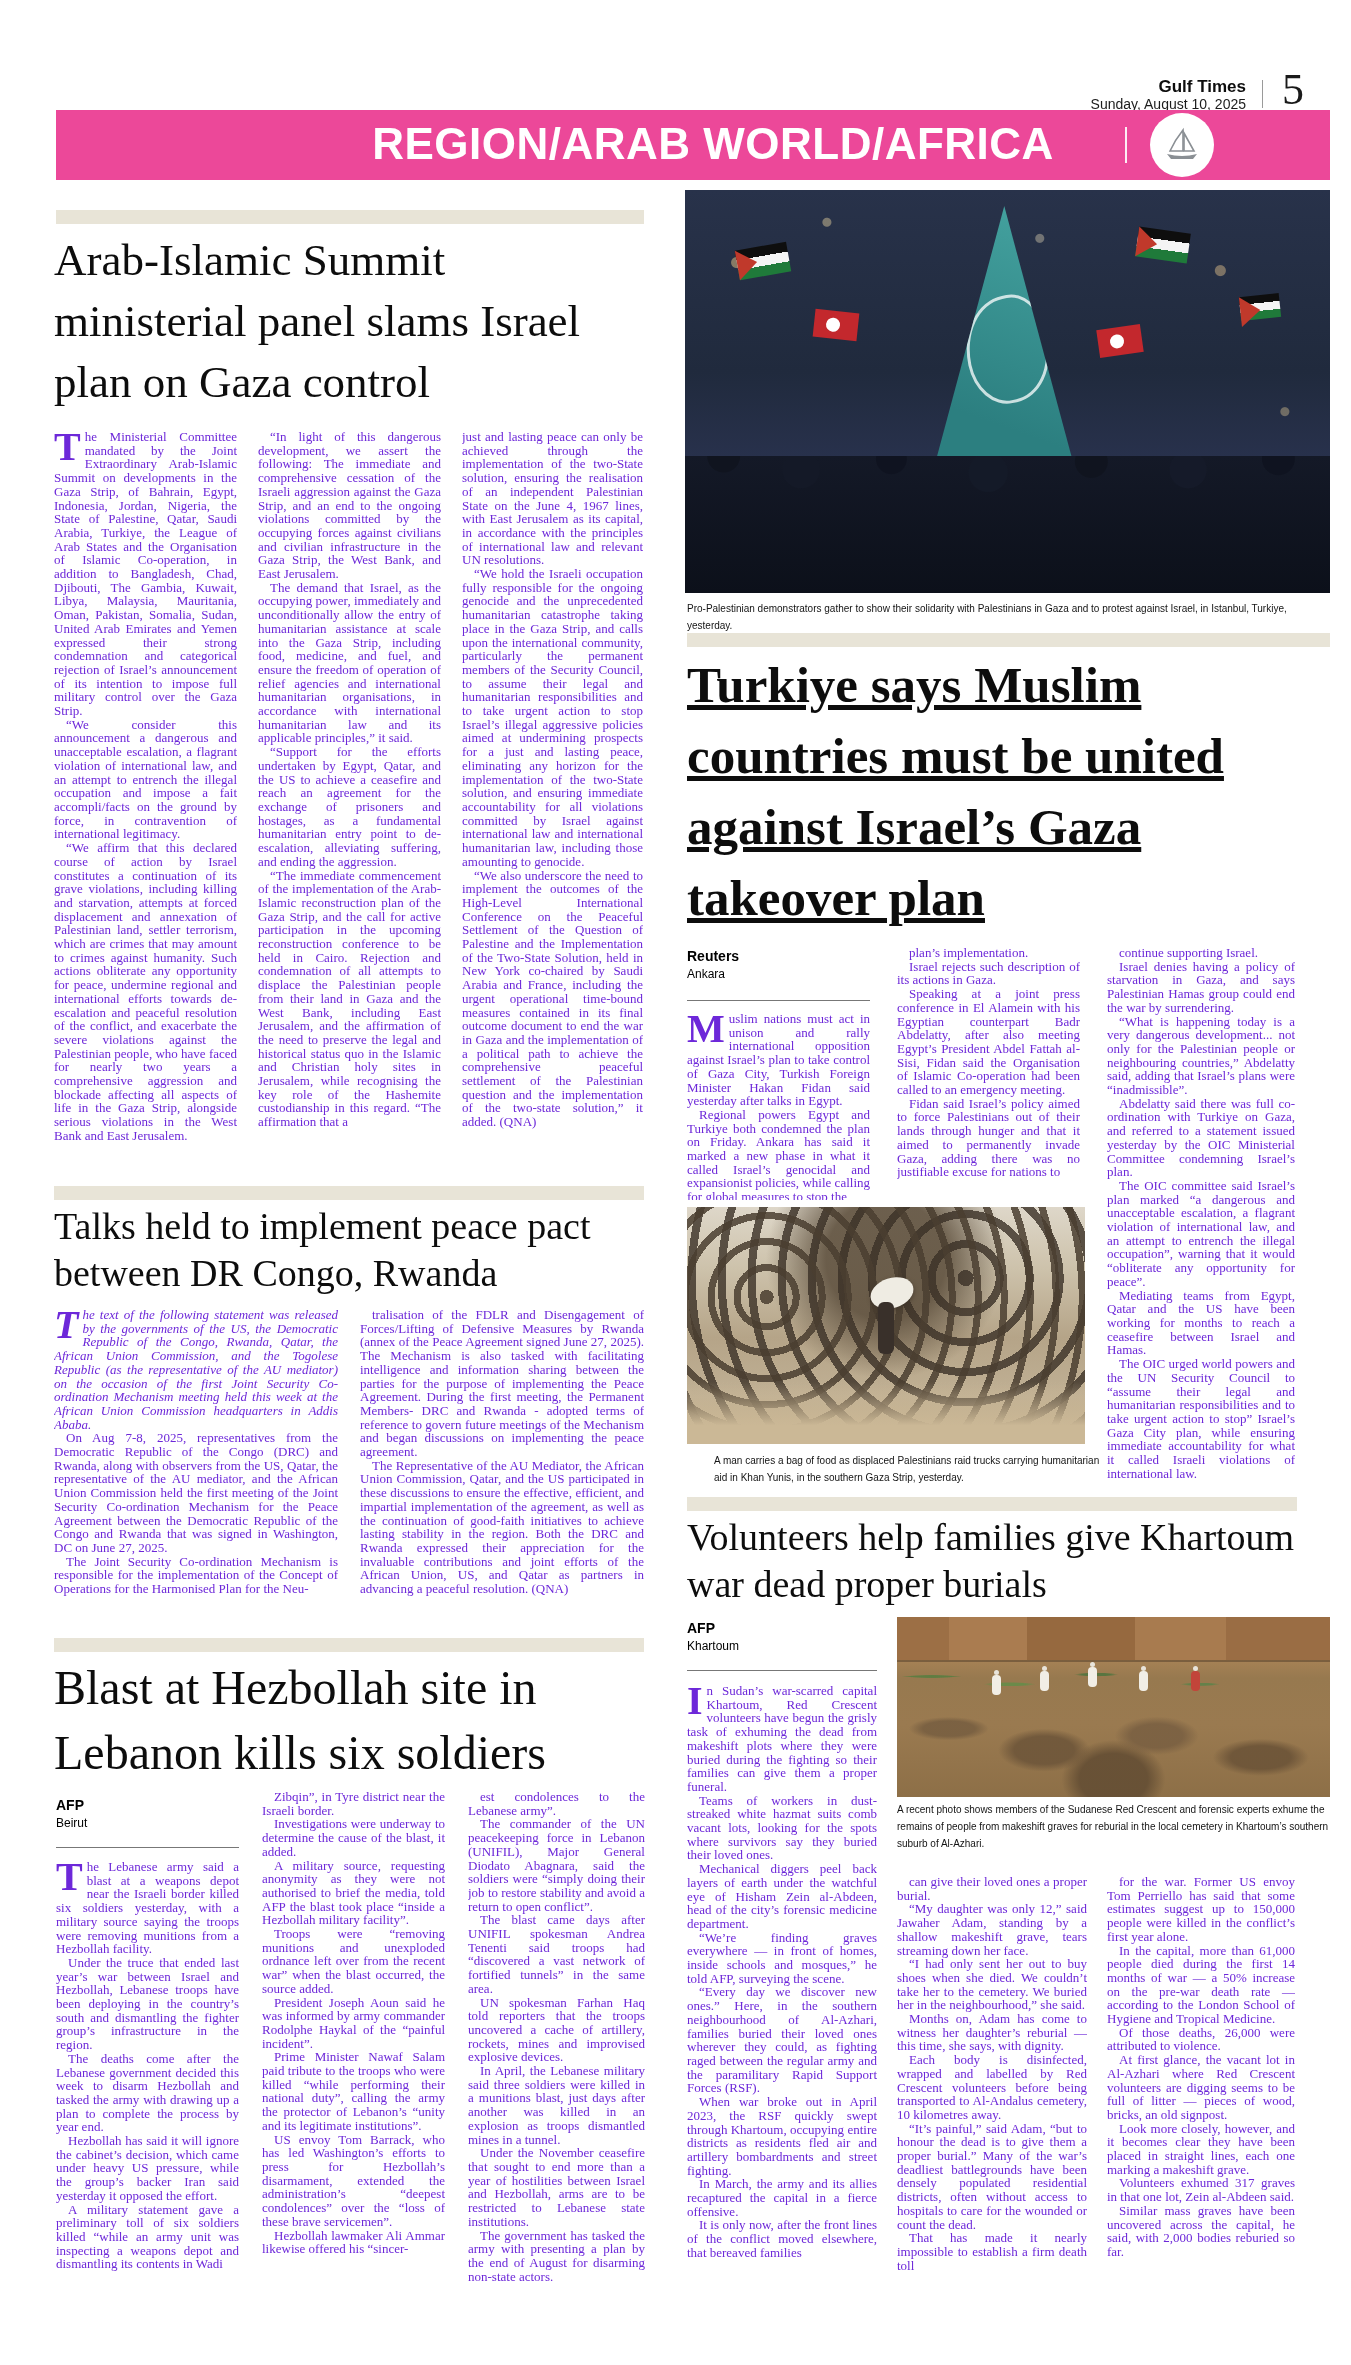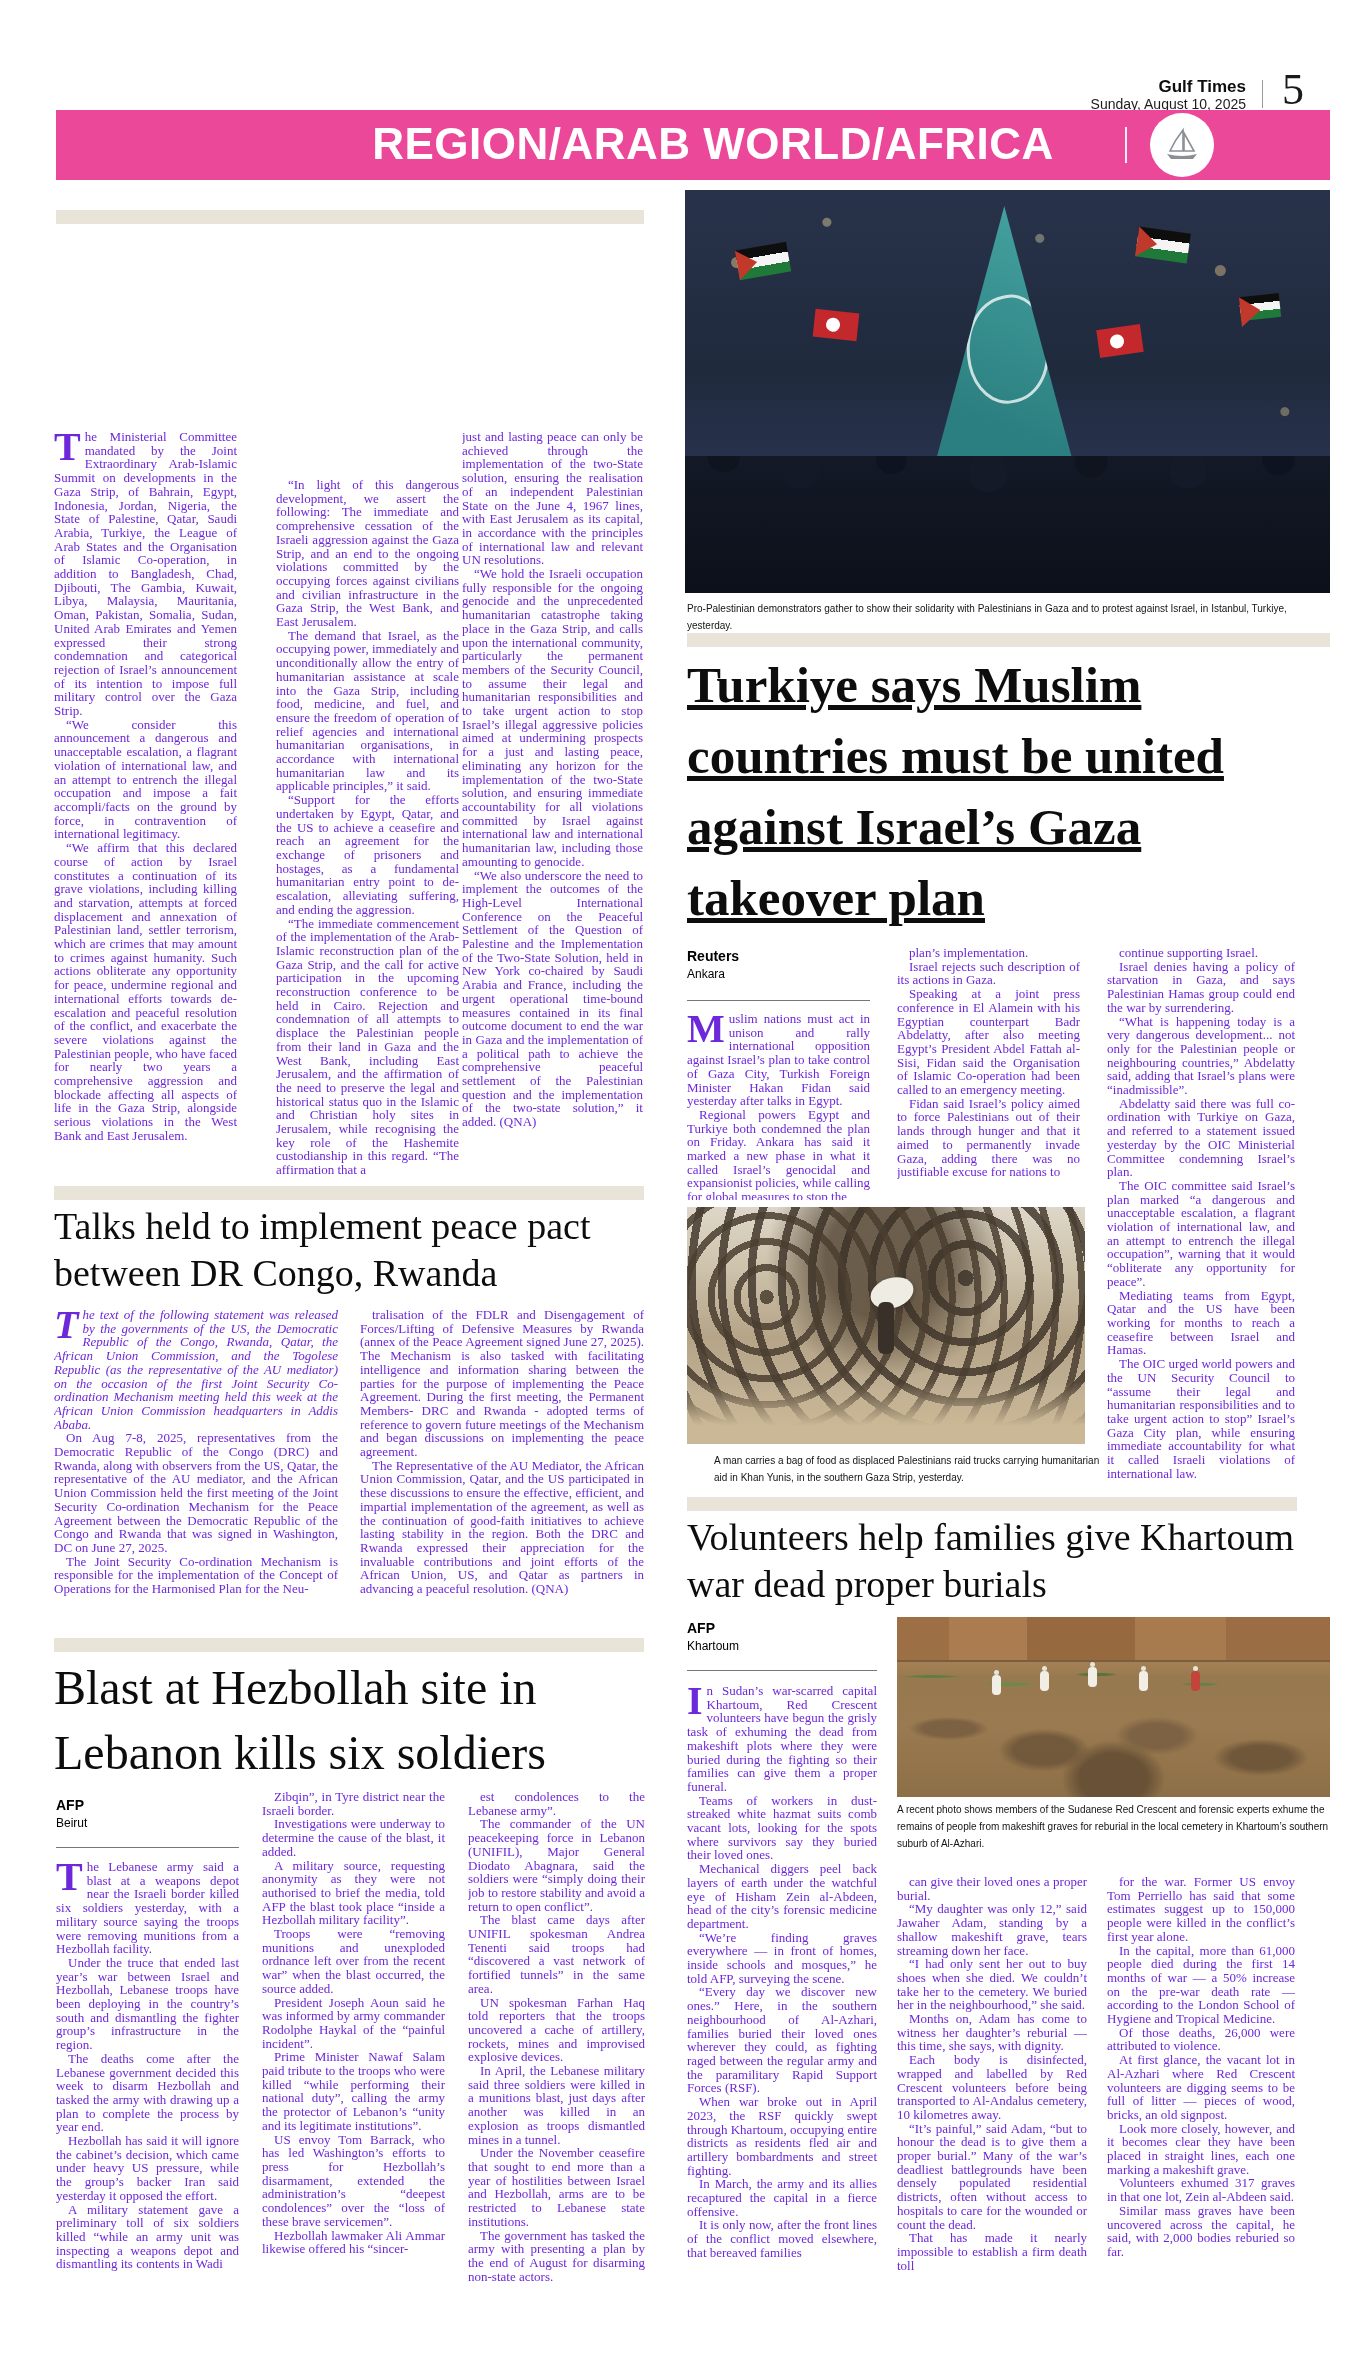--- a/index.html
+++ b/index.html
@@ -140,27 +140,28 @@
     <div class="palflag" style="left:8%;top:14%;transform:rotate(-10deg);"></div>
     <div class="palflag" style="left:70%;top:10%;transform:rotate(8deg);"></div>
     <div class="palflag" style="left:86%;top:26%;transform:rotate(-6deg);width:40px;height:24px;"></div>
     <div class="trflag" style="left:20%;top:30%;transform:rotate(6deg);"></div>
     <div class="trflag" style="left:64%;top:34%;transform:rotate(-8deg);"></div>
     <div class="crowd"></div>
   </div>
   <div class="cap" style="left:687px;top:600px;width:643px;">Pro-Palestinian demonstrators gather to show their solidarity with Palestinians in Gaza and to protest against Israel, in Istanbul, Turkiye, yesterday.</div>
 
   <div class="kick" style="left:56px;top:210px;width:588px;"></div>
+  <div class="hl hl1" style="left:54px;top:230px;width:560px;">Arab-Islamic Summit ministerial panel slams Israel plan on Gaza control</div>
 
   <div class="col" style="left:54px;top:430px;width:183px;height:722px;">
     <p class="dc">The Ministerial Committee mandated by the Joint Extraordinary Arab-Islamic Summit on developments in the Gaza Strip, of Bahrain, Egypt, Indonesia, Jordan, Nigeria, the State of Palestine, Qatar, Saudi Arabia, Turkiye, the League of Arab States and the Organisation of Islamic Co-operation, in addition to Bangladesh, Chad, Djibouti, The Gambia, Kuwait, Libya, Malaysia, Mauritania, Oman, Pakistan, Somalia, Sudan, United Arab Emirates and Yemen expressed their strong condemnation and categorical rejection of Israel’s announcement of its intention to impose full military control over the Gaza Strip.</p>
     <p>“We consider this announcement a dangerous and unacceptable escalation, a flagrant violation of international law, and an attempt to entrench the illegal occupation and impose a fait accompli/facts on the ground by force, in contravention of international legitimacy.</p>
     <p>“We affirm that this declared course of action by Israel constitutes a continuation of its grave violations, including killing and starvation, attempts at forced displacement and annexation of Palestinian land, settler terrorism, which are crimes that may amount to crimes against humanity. Such actions obliterate any opportunity for peace, undermine regional and international efforts towards de-escalation and peaceful resolution of the conflict, and exacerbate the severe violations against the Palestinian people, who have faced for nearly two years a comprehensive aggression and blockade affecting all aspects of life in the Gaza Strip, alongside serious violations in the West Bank and East Jerusalem.</p>
   </div>
-  <div class="col" style="left:276px;top:430px;width:183px;height:722px;margin-top:48px;">
+  <div class="col" style="left:258px;top:430px;width:183px;height:722px;">
     <p class="nofl">“In light of this dangerous development, we assert the following: The immediate and comprehensive cessation of the Israeli aggression against the Gaza Strip, and an end to the ongoing violations committed by the occupying forces against civilians and civilian infrastructure in the Gaza Strip, the West Bank, and East Jerusalem.</p>
     <p>The demand that Israel, as the occupying power, immediately and unconditionally allow the entry of humanitarian assistance at scale into the Gaza Strip, including food, medicine, and fuel, and ensure the freedom of operation of relief agencies and international humanitarian organisations, in accordance with international humanitarian law and its applicable principles,” it said.</p>
     <p>“Support for the efforts undertaken by Egypt, Qatar, and the US to achieve a ceasefire and reach an agreement for the exchange of prisoners and hostages, as a fundamental humanitarian entry point to de-escalation, alleviating suffering, and ending the aggression.</p>
     <p>“The immediate commencement of the implementation of the Arab-Islamic reconstruction plan of the Gaza Strip, and the call for active participation in the upcoming reconstruction conference to be held in Cairo. Rejection and condemnation of all attempts to displace the Palestinian people from their land in Gaza and the West Bank, including East Jerusalem, and the affirmation of the need to preserve the legal and historical status quo in the Islamic and Christian holy sites in Jerusalem, while recognising the key role of the Hashemite custodianship in this regard. “The affirmation that a</p>
   </div>
   <div class="col" style="left:462px;top:430px;width:181px;height:722px;">
     <p>just and lasting peace can only be achieved through the implementation of the two-State solution, ensuring the realisation of an independent Palestinian State on the June 4, 1967 lines, with East Jerusalem as its capital, in accordance with the principles of international law and relevant UN resolutions.</p>
     <p>“We hold the Israeli occupation fully responsible for the ongoing genocide and the unprecedented humanitarian catastrophe taking place in the Gaza Strip, and calls upon the international community, particularly the permanent members of the Security Council, to assume their legal and humanitarian responsibilities and to take urgent action to stop Israel’s illegal aggressive policies aimed at undermining prospects for a just and lasting peace, eliminating any horizon for the implementation of the two-State solution, and ensuring immediate accountability for all violations committed by Israel against international law and international humanitarian law, including those amounting to genocide.</p>
     <p>“We also underscore the need to implement the outcomes of the High-Level International Conference on the Peaceful Settlement of the Question of Palestine and the Implementation of the Two-State Solution, held in New York co-chaired by Saudi Arabia and France, including the urgent operational time-bound measures contained in its final outcome document to end the war in Gaza and the implementation of a political path to achieve the comprehensive peaceful settlement of the Palestinian question and the implementation of the two-state solution,” it added. (QNA)</p>
   </div>

